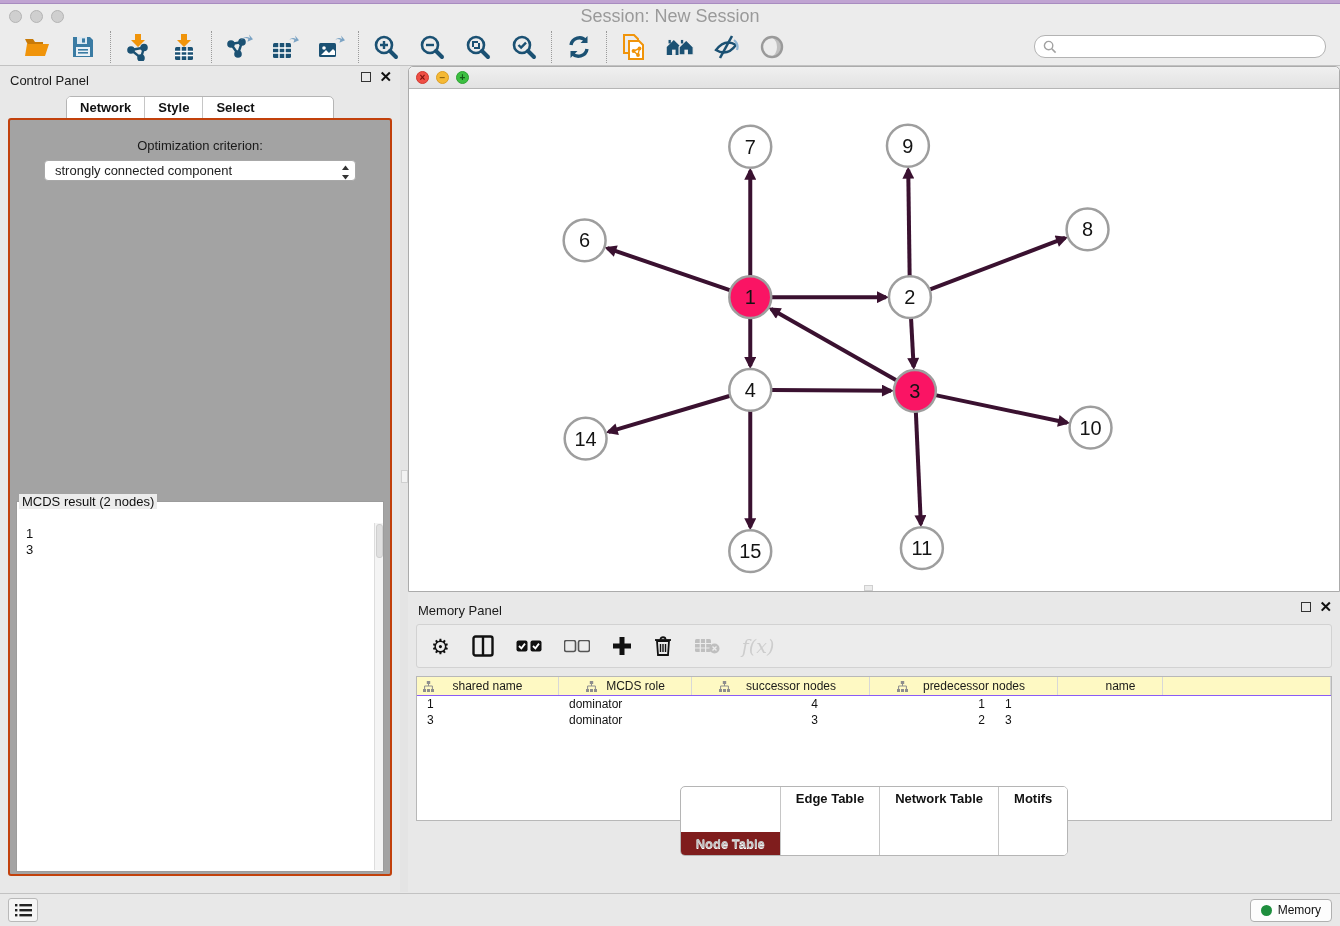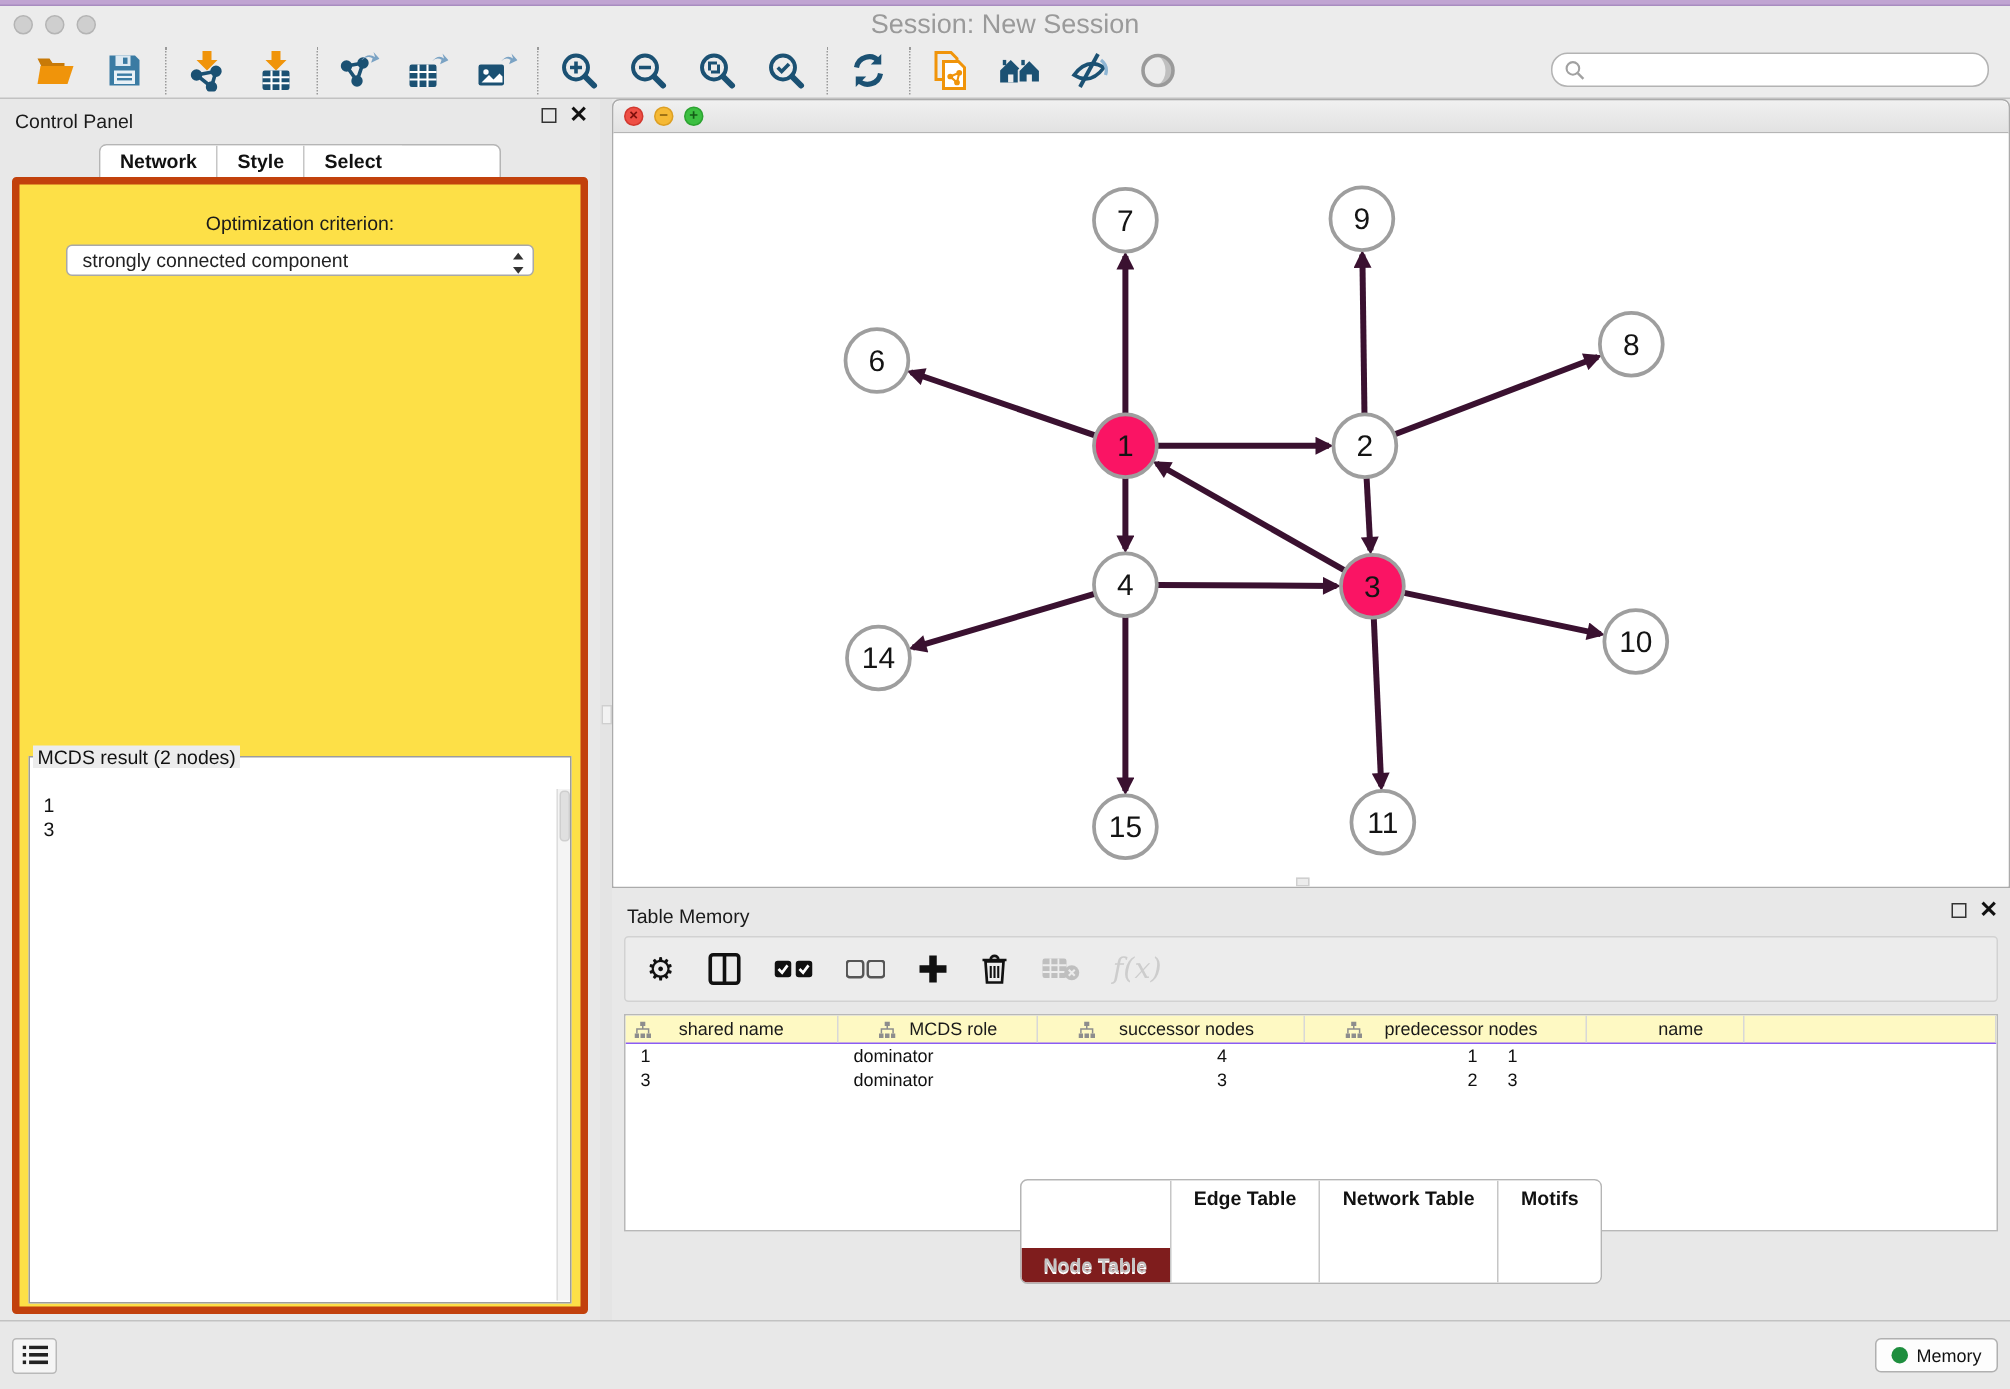--- a/index.html
+++ b/index.html
@@ -28,21 +28,21 @@
   .panel-header { position:relative; height:28px; display:flex; align-items:center; padding:0 10px; }
   .panel-title { font-size:13px; color:#1a1a1a; }
   .panel-header-btns { position:absolute; right:8px; top:6px; display:flex; gap:8px; align-items:center; }
   .float-btn { width:10px; height:10px; border:1.5px solid #333; background:transparent; cursor:pointer; }
   .close-btn { font-weight:900; font-size:15px; color:#111; line-height:10px; cursor:pointer; }
   .cp-tabs { display:flex; justify-content:center; margin-top:2px; }
   .seg { display:flex; border:1px solid #b5b5b5; border-radius:5px; overflow:hidden; background:#fff; }
   .seg-item { padding:3px 13px; font-weight:700; font-size:13px; background:#fff; color:#111; border-left:1px solid #c6c6c6; cursor:pointer; white-space:nowrap; }
   .seg-item:first-child { border-left:none; }
   .seg-item.disabled-selected { background:#7f1d1d; color:#c4c4c4; text-shadow:0 1px 0 #fff;margin-top:45px; }
-  .cp-box { position:absolute; left:8px; right:8px; top:52px; bottom:16px; background:#fde047; border:5px solid #c2410c; border-radius:3px; }
+  .cp-box { position:absolute; left:8px; right:8px; top:52px; bottom:16px; background:#a3a3a3; border:2px solid #c2410c; border-radius:3px; }
   .opt-label { text-align:center; margin-top:18px; font-size:13px; color:#1a1a1a; }
   .cp-select { position:relative; margin:7px auto 0; width:312px; height:21px; background:#fff; border:1px solid #a8a8a8; border-radius:4px; display:flex; align-items:center; padding:0 22px 0 10px; cursor:pointer; }
   .cp-select .stepper { position:absolute; right:5px; top:4px; }
   .cp-buttons { display:flex; justify-content:center; gap:14px; margin-top:12px; }
   .cp-btn { background:#fff; border:1px solid #a8a8a8; border-radius:4px; padding:3px 14px; font-size:13px; color:#111; cursor:pointer; }
   .mcds-fieldset { position:absolute; left:6px; right:6px; top:374px; bottom:2px; border:1px solid #9c9c9c; background:#fff; }
   .mcds-fieldset legend { font-size:13px; color:#111; background:#ececec; padding:0 3px; margin-left:2px; }
   .mcds-body { position:absolute; left:1px; right:1px; top:14px; bottom:1px; background:#fff; padding:3px 8px; font-size:13px; line-height:16px; color:#111; }
   .mcds-scroll { position:absolute; right:0; top:14px; bottom:1px; width:9px; background:#f4f4f4; border-left:1px solid #ddd; }
   .mcds-thumb { width:7px; height:34px; margin:1px auto; background:#e0e0e0; border:1px solid #cfcfcf; border-radius:3px; }
@@ -74,21 +74,21 @@
   .t-header { display:grid; grid-template-columns:142px 112px 157px 167px 84px 1fr; background:#fef9c3; border-bottom:1px solid #8b5cf6; height:19px;gap:21px; }
   .t-hcell { position:relative; display:flex; align-items:center; justify-content:center; font-size:12px; color:#1a1a1a; border-right:1px solid #d8d8d8; }
   .t-hcell .hier { position:absolute; left:6px; top:4px; }
   .t-row { display:grid; grid-template-columns:142px 112px 157px 167px 84px 1fr; height:16px; }
   .t-cell { font-size:12px; color:#111; padding:0 10px; line-height:16px; white-space:nowrap; overflow:hidden; }
   .t-cell.right { text-align:right; }
   .tp-tabs { position:absolute; left:0; right:0; bottom:36px; display:flex; justify-content:center; }
   .tp-tabs .seg-item { padding:4px 15px; }
 
   
-  .statusbar { position:absolute; left:0; right:0; bottom:0; height:46px; background:#e8e8e8; border-top:1px solid #c2c2c2; display:flex; align-items:center; padding:0 8px; }
+  .statusbar { position:absolute; left:0; right:0; bottom:0; height:33px; background:#e8e8e8; border-top:1px solid #c2c2c2; display:flex; align-items:center; padding:0 8px; }
   .list-btn { width:30px; height:24px; background:#f5f5f5; border:1px solid #b9b9b9; border-radius:3px; display:flex; align-items:center; justify-content:center; cursor:pointer; }
   .memory-btn { margin-left:auto; height:23px; background:#fdfdfd; border:1px solid #b0b0b0; border-radius:4px; display:flex; align-items:center; gap:6px; padding:0 10px; font-size:12px; color:#111; cursor:pointer; }
   .mem-dot { width:11px; height:11px; border-radius:50%; background:#1e8e3e; }
 </style>
 </head>
 <body>
 
 <div class="app">
 
   <div class="purple-strip"></div>
@@ -367,21 +367,21 @@
             <text x="342" y="464" text-anchor="middle" dy="7" font-size="20" font-family="&quot;Liberation Sans&quot;, sans-serif" fill="#141414">15</text>
             <circle cx="514" cy="461" r="21" fill="#ffffff" stroke="#9e9e9e" stroke-width="2.5"></circle>
             <text x="514" y="461" text-anchor="middle" dy="7" font-size="20" font-family="&quot;Liberation Sans&quot;, sans-serif" fill="#141414">11</text>
           </svg>
         <div class="canvas-handle"></div>
       </div>
     </div>
 
     <div class="table-panel">
       <div class="panel-header">
-        <span class="panel-title">Table Memory</span>
+        <span class="panel-title">Memory Panel</span>
         <span class="panel-header-btns">
           <span class="float-btn"></span>
           <span class="close-btn">✕</span>
         </span>
       </div>
       <div class="tp-toolbar">
         <div class="tp-icon">
             <span class="gear-glyph">⚙</span>
           </div>
         <div class="tp-icon">

